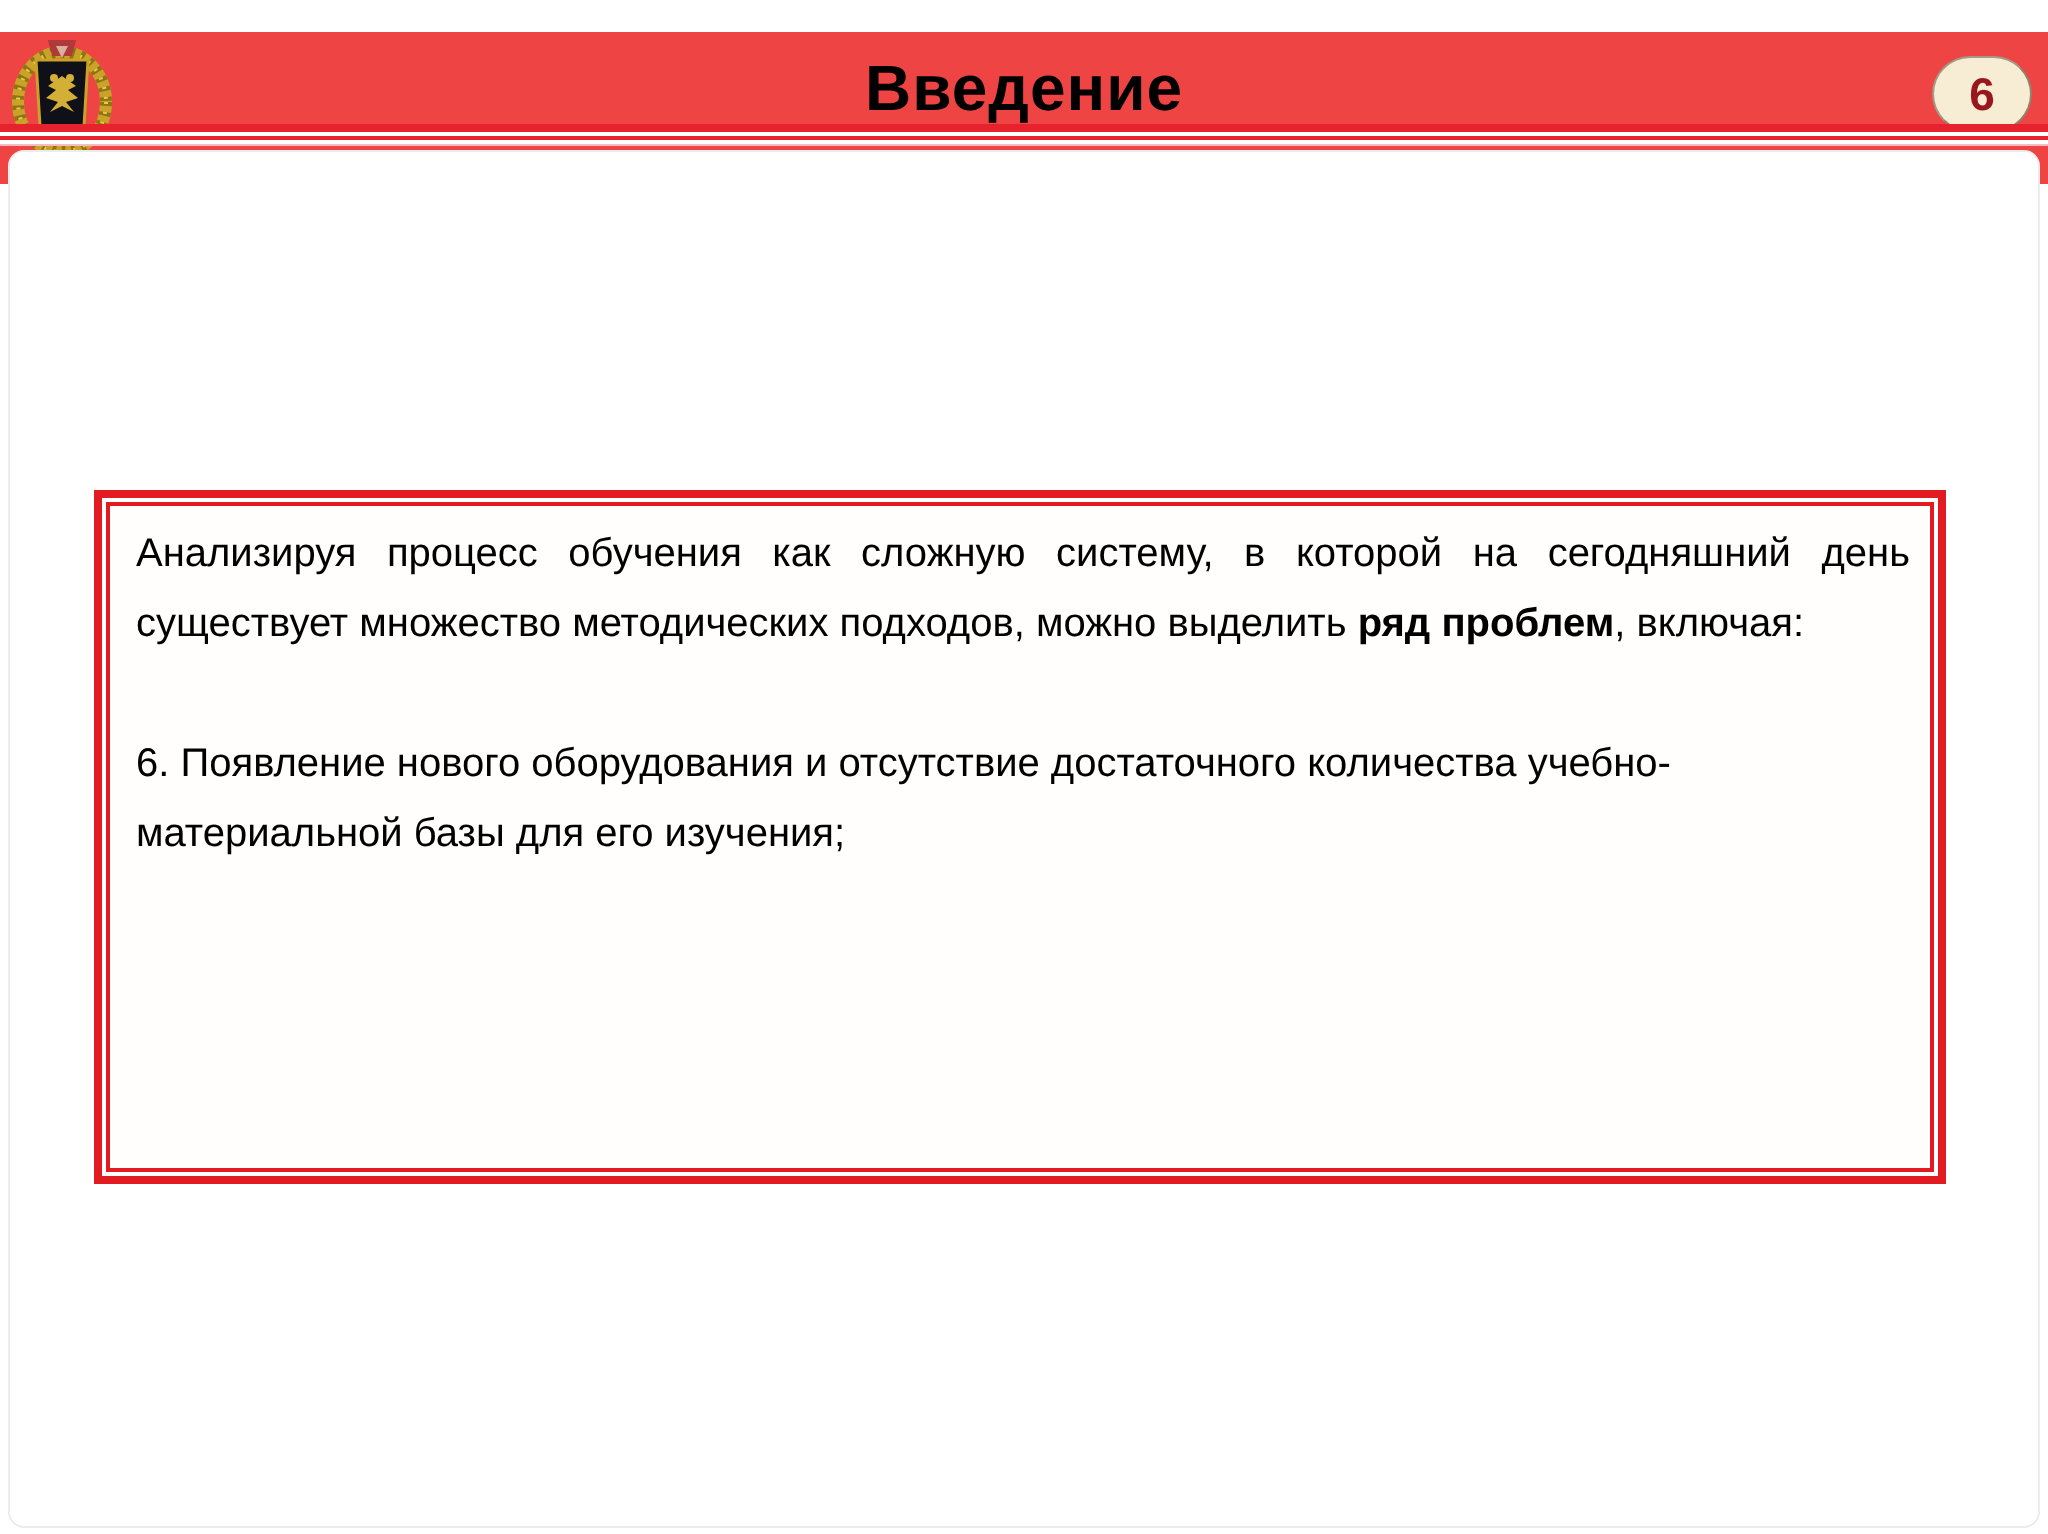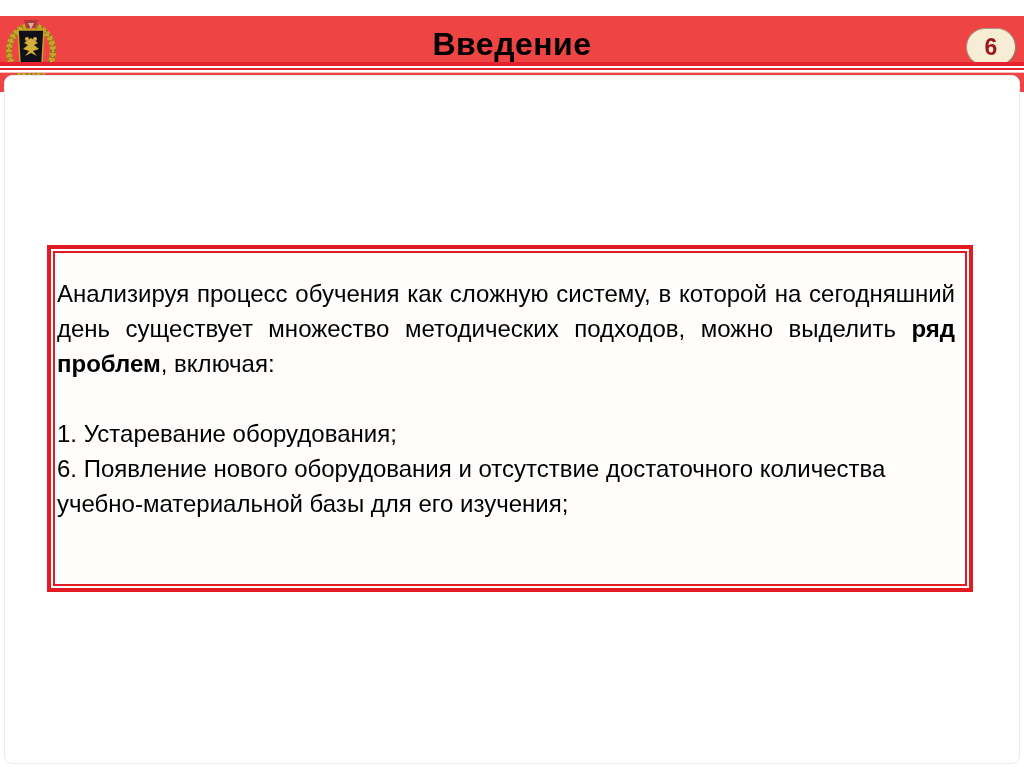--- a/index.html
+++ b/index.html
@@ -58,22 +58,22 @@
     width: 926px; height: 347px;
     border: 4px solid #e21b23;
     background: #ffffff;
   }
   .textbox-inner {
     position: absolute; left: 2px; right: 2px; top: 2px; bottom: 2px;
     border: 2px solid #e21b23;
     background: #fffefd;
   }
   .box-text {
-    padding: 7px 10px 0 2px;
-    font-size: 24px; line-height: 35px; color: #000000; margin-top: 16px;
+    padding: 7px 10px 0 13px;
+    font-size: 20px; line-height: 35px; color: #000000;
   }
   .intro { text-align: justify; margin-bottom: 35px; }
   .intro b { font-weight: bold; }
   .problem-item { text-align: left; }
 </style>
 </head>
 <body>
 
 <div class="header">
 
@@ -111,18 +111,17 @@
 </div>
 
 <div class="content-panel"></div>
 
 <div class="textbox">
   <div class="textbox-inner">
     <div class="box-text">
 
       <p class="intro"><span>Анализируя процесс обучения как сложную систему, в которой на сегодняшний день существует множество методических подходов, можно выделить </span><b>ряд проблем</b><span>, включая:</span></p>
 
-      <div class="problem-item">1. Устаревание оборудования;</div>
       <div class="problem-item">6. Появление нового оборудования и отсутствие достаточного количества учебно-материальной базы для его изучения;</div>
 
     </div>
   </div>
 </div>
 
 </body></html>

